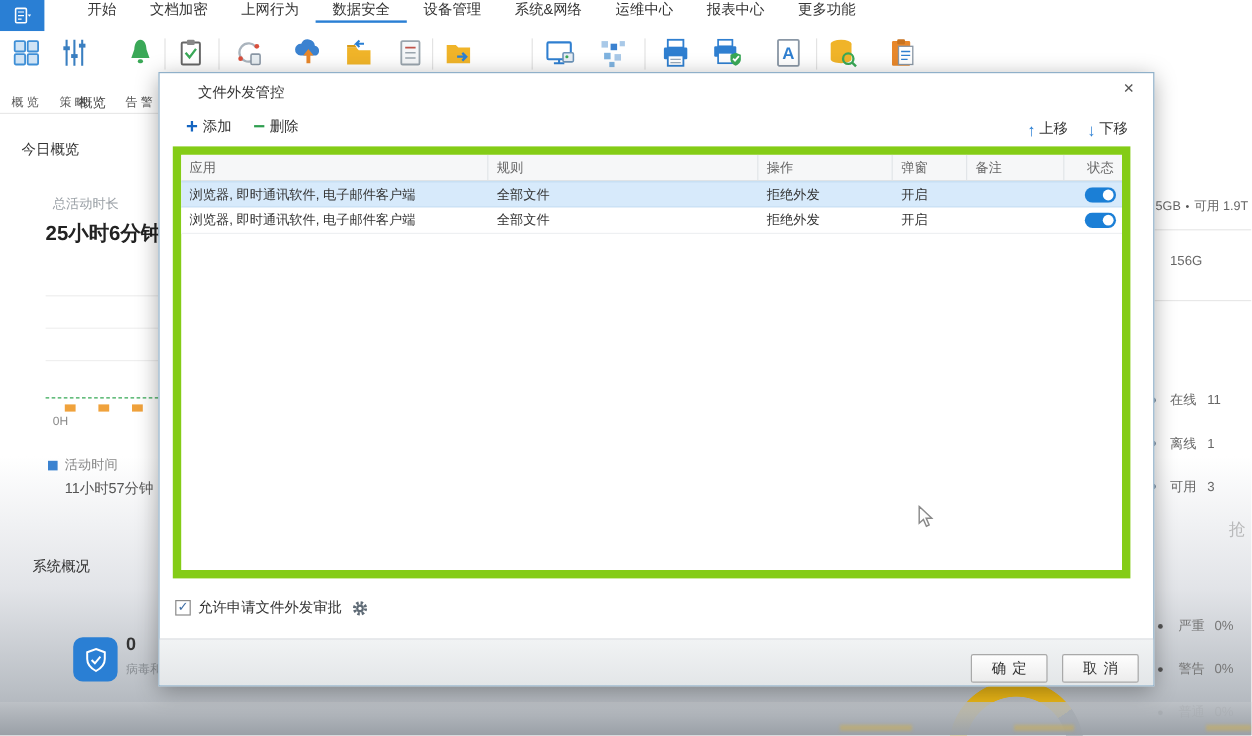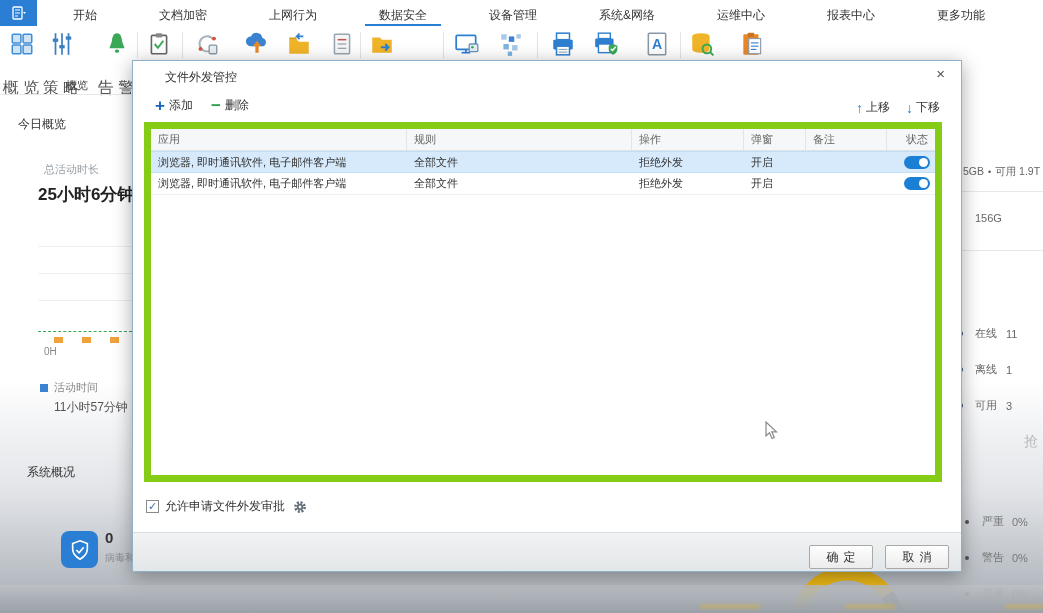--- a/index.html
+++ b/index.html
@@ -4,31 +4,31 @@
 <style>
   * { margin:0; padding:0; box-sizing:border-box; }
   html,body { width:1043px; height:613px; overflow:hidden; }
   body { font-family:"Liberation Sans","DejaVu Sans",sans-serif; background:#fff; }
   #app { position:relative; width:1043px; height:613px; overflow:hidden;
          background:linear-gradient(180deg,#ffffff 0%,#ffffff 62%,#e2e4e8 80%,#b9bec4 94%,#a6abb2 100%); }
 
   
   .menubar { position:absolute; left:0; top:0; width:1043px; height:26px; background:#fff; display:flex; align-items:stretch; }
   .appbtn { width:37px; height:26px; background:#2a7fd4; display:flex; align-items:center; justify-content:center; gap:2px; cursor:pointer; }
-  .menu-items { display:flex; align-items:flex-end; padding-left:22px;gap:34px; }
+  .menu-items { display:flex; align-items:flex-start; padding-left:22px; }
   .menu-item { padding:0 14px; display:flex; align-items:center; font-size:12px; color:#333; border-bottom:2px solid transparent; cursor:pointer; }
   .menu-item.active { border-bottom-color:#2a7fd4; }
 
   
   .toolbar { position:absolute; left:0; top:26px; width:1043px; height:40px; background:#fff; }
   .tool { position:absolute; top:4px; width:28px; height:28px; display:flex; align-items:center; justify-content:center; cursor:pointer; }
   .tool svg { width:26px; height:26px; }
   .tdiv { position:absolute; top:6px; width:1px; height:26px; background:#e3e3e3; }
   .toolbar-labels { position:absolute; left:0; top:52px; width:1043px; height:12px; }
-  .tlbl { position:absolute; font-size:16px; color:#555; white-space:nowrap; transform:translateX(-50%);text-align:center; }
+  .tlbl { position:absolute; font-size:10px; color:#555; white-space:nowrap; transform:translateX(-50%);text-align:center; }
 
   
   .subnav-tab { position:absolute; left:66px; top:78px; font-size:11px; color:#444; cursor:pointer; }
   .subnav-line { position:absolute; left:0; top:94px; width:132px; height:1px; background:#e8e8e8; }
 
   
   .today-heading { position:absolute; left:18px; top:116px; font-size:12px; color:#333; }
   .total-label { position:absolute; left:44px; top:162px; font-size:11px; color:#9aa0a6; }
   .total-value { position:absolute; left:38px; top:183px; font-size:17px; font-weight:bold; color:#222; }
   .chart { position:absolute; left:38px; top:246px; width:94px; height:100px; border-top:1px solid #eee; }

